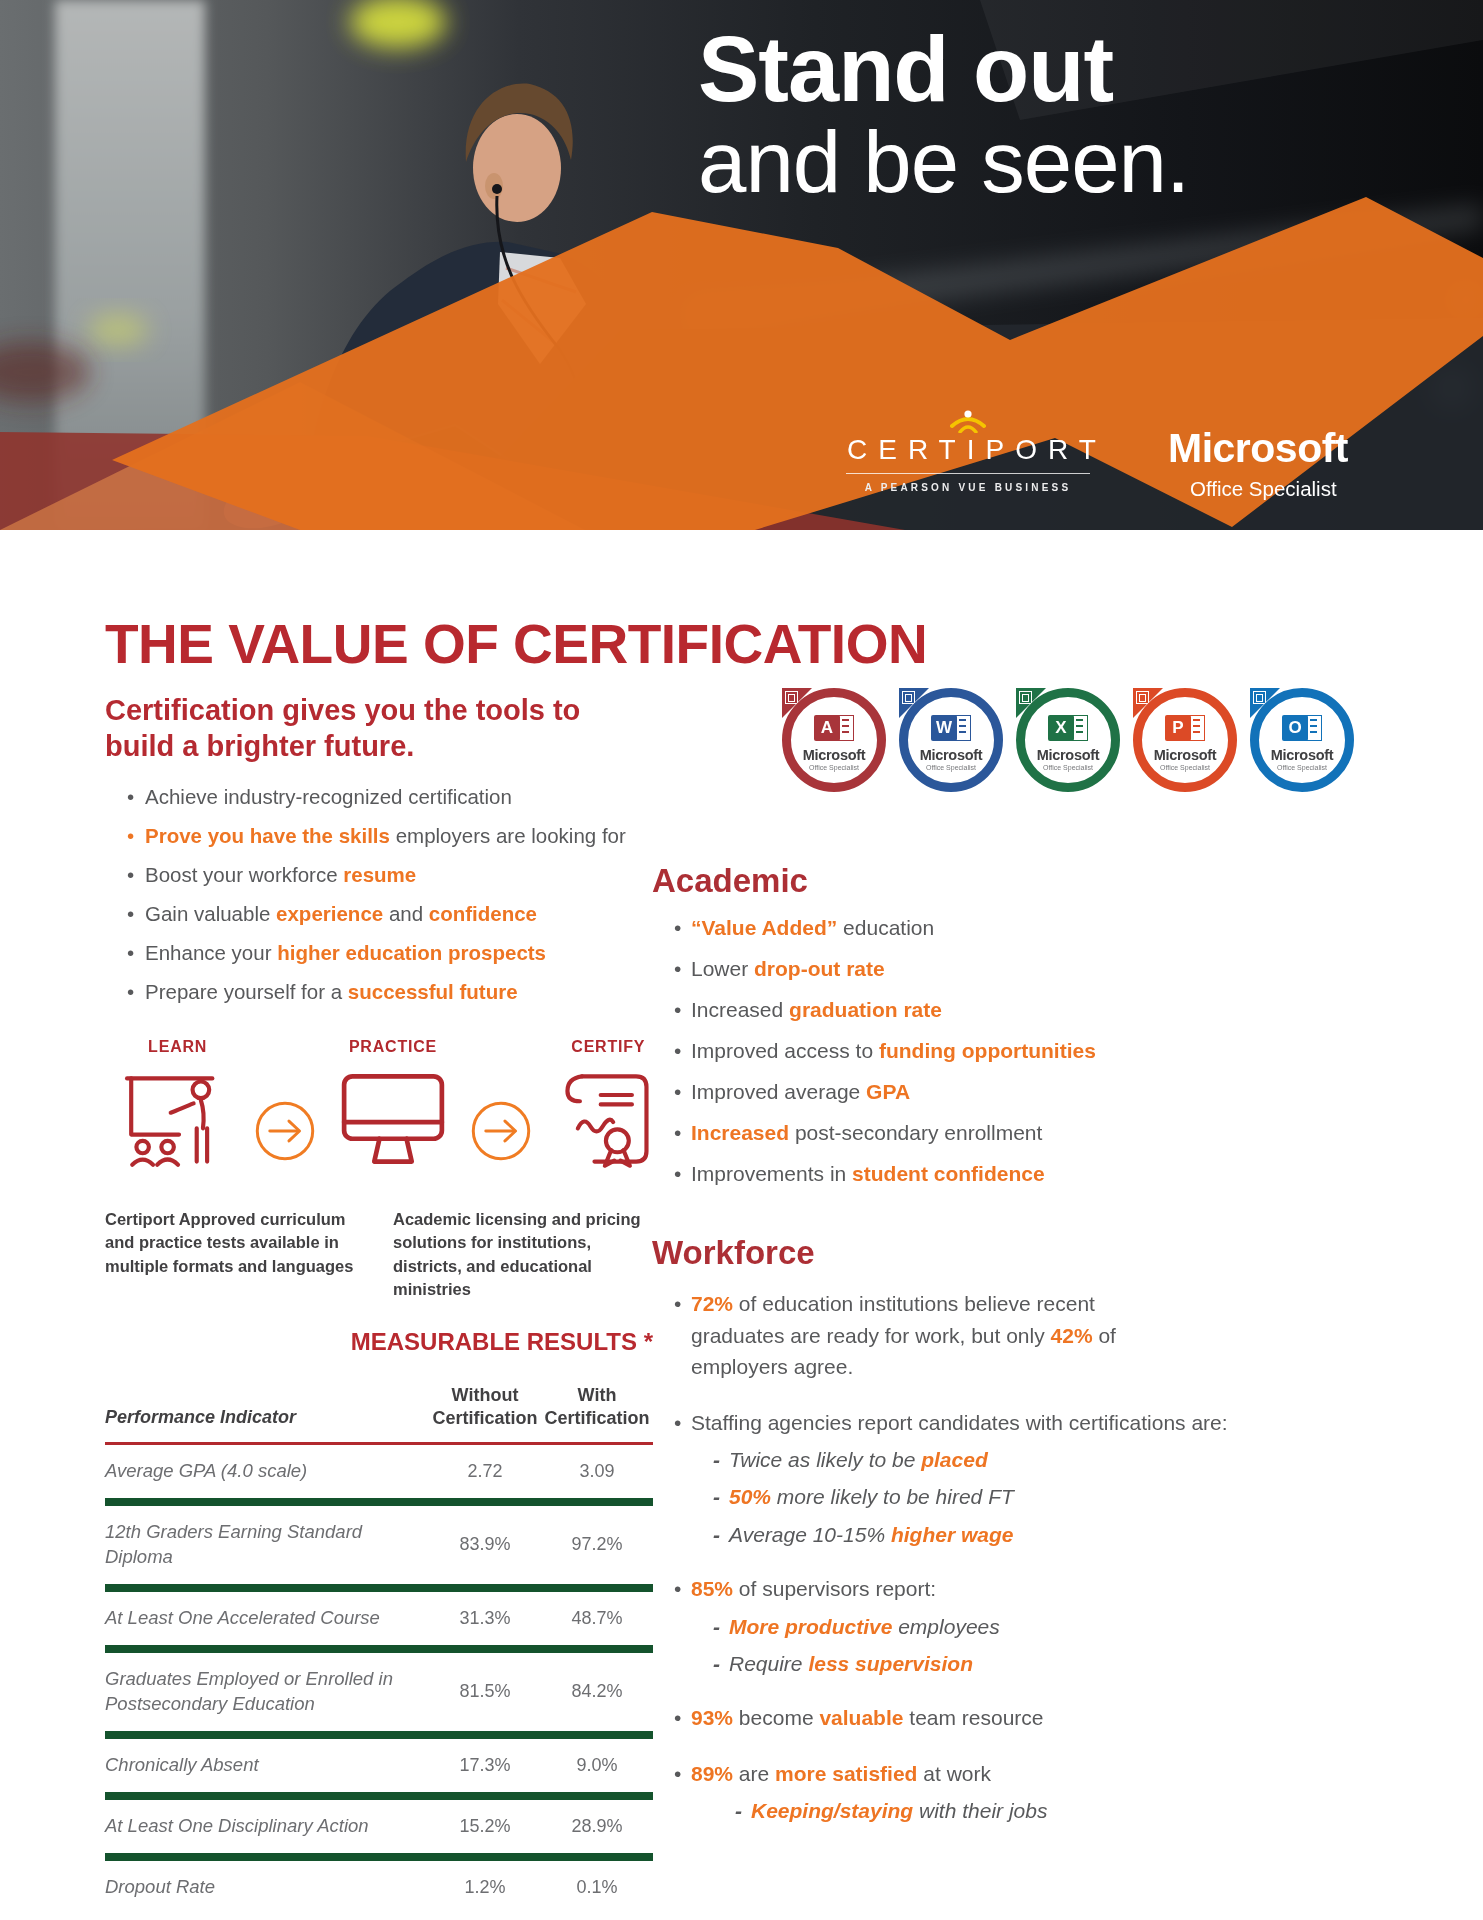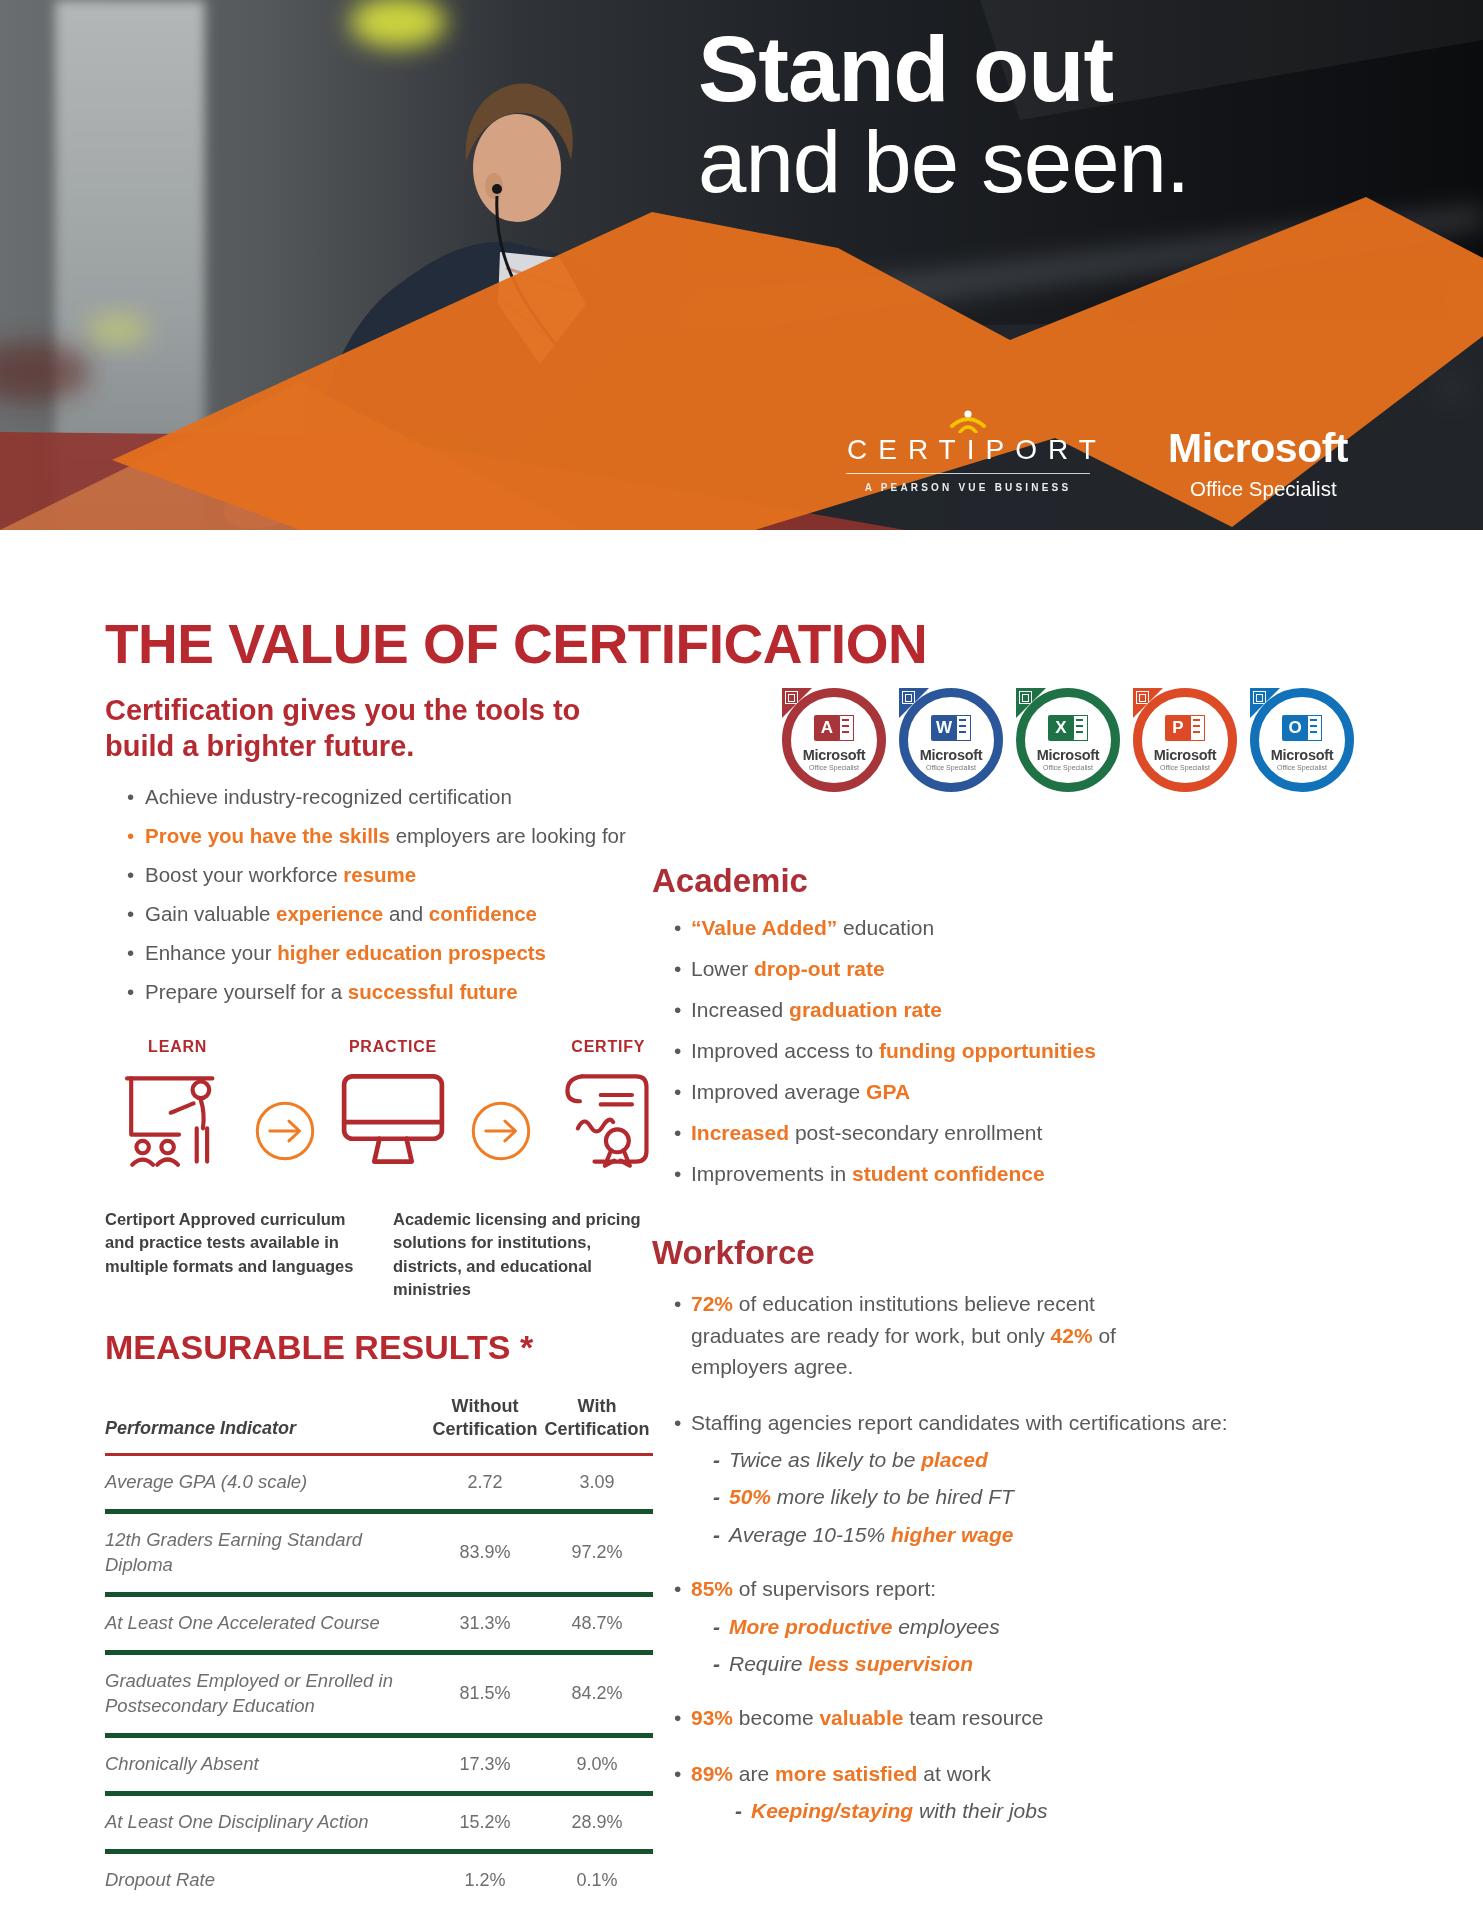--- a/index.html
+++ b/index.html
@@ -38,23 +38,23 @@
   #steps{position:absolute;left:103px;top:1038px;width:580px;}
   .steps-row{display:flex;align-items:flex-start;}
   .step{width:150px;display:flex;flex-direction:column;align-items:center;}
   .step .lbl{font-size:16px;font-weight:700;color:#B2292E;letter-spacing:.8px;margin-bottom:12px;}
   .arrowcell{width:66px;display:flex;justify-content:center;padding-top:52px;}
   
   #captions{position:absolute;left:105px;top:1208px;width:570px;display:flex;gap:26px;}
   .caption{width:262px;font-size:16.5px;font-weight:700;color:#414042;line-height:1.42;}
   
   #results{position:absolute;left:105px;top:1328px;width:548px;}
-  .results-h{font-size:34px;font-weight:700;color:#B8292F;}
+  .results-h{font-size:24px;font-weight:700;color:#B8292F;text-align:right;}
   .tbl{margin-top:28px;}
-  .tr{display:flex;align-items:center;border-bottom:5px solid #14532d;}
+  .tr{display:flex;align-items:center;border-bottom:8px solid #14532d;}
   .tr.head{border-bottom:3px solid #B2292E;align-items:flex-end;padding-bottom:13px;}
   .tr:last-child{border-bottom:none;}
   .td.lab{flex:1;font-size:18.5px;color:#6D6E71;padding:14px 8px 14px 0;line-height:1.35;font-style:italic;}
   .tr.head .lab{font-size:18px;font-weight:700;color:#414042;padding:0;}
   .td.v{width:112px;text-align:center;font-size:18px;color:#6D6E71;}
   .tr.head .v{font-weight:700;color:#414042;line-height:1.25;}
   .footnote{margin-top:18px;font-size:16.5px;color:#C0524C;line-height:1.5;}
   
   #badges{position:absolute;left:782px;top:688px;display:flex;gap:13px;}
   .badge{position:relative;width:104px;height:104px;}

